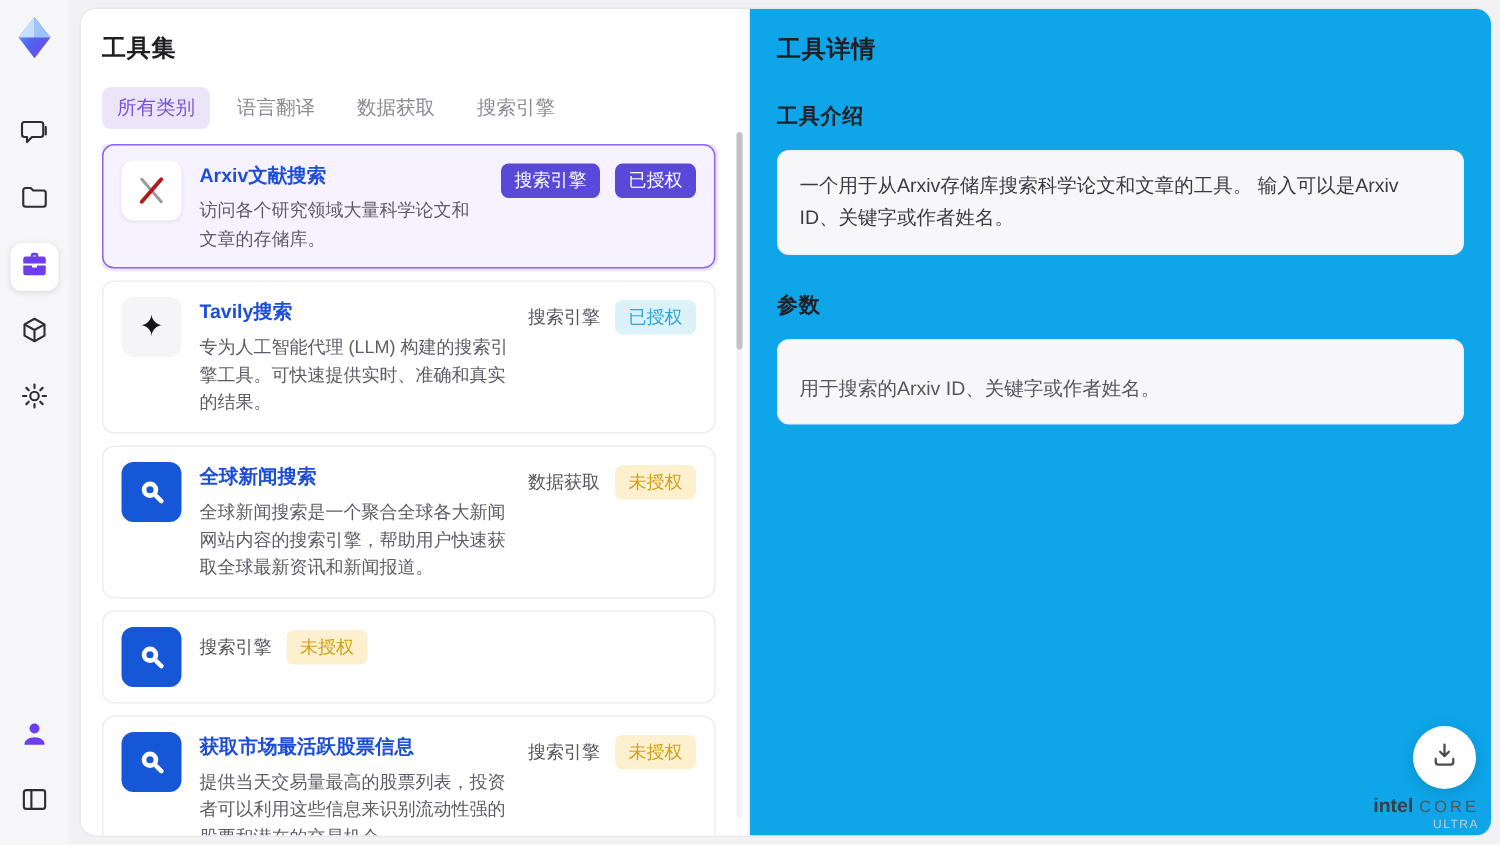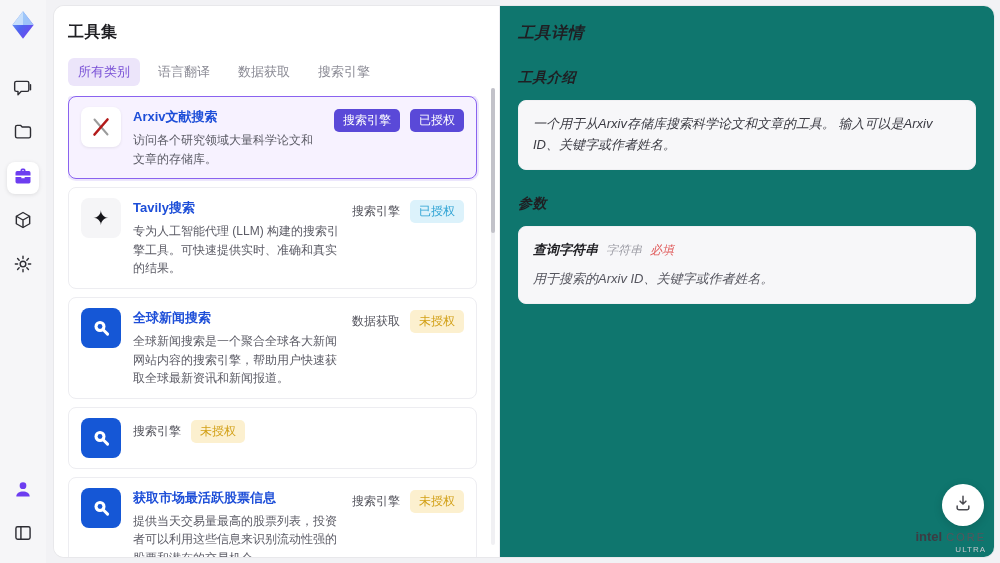--- a/index.html
+++ b/index.html
@@ -75,42 +75,42 @@
   .list-scroll-track {
     position:absolute; right:4px; top:82px; bottom:12px; width:4px;
     background:#f0f0f3; border-radius:2px;
   }
   .list-scroll-thumb {
     position:absolute; top:0; left:0; width:4px; height:145px;
     background:#c2c2c9; border-radius:2px; cursor:grab;
   }
 
   
-  .detail-panel { flex:1; background:#0f766e; padding:17px 18px; position:relative;font-style:italic; }
+  .detail-panel { flex:1; background:#0ea5e9; padding:17px 18px; position:relative; }
   .detail-title { font-size:16px; font-weight:bold; letter-spacing:.5px; }
   .section-title { font-size:14px; font-weight:bold; margin-top:25px; letter-spacing:.5px; }
   .info-box {
     margin-top:13px; background:#f7f7f9; border:1px solid #f0f0f3;
     border-radius:8px; padding:13px 14px; font-size:13px; color:#3a3a42; line-height:1.6;
   }
   .param-head { display:flex; align-items:baseline; gap:8px; }
   .param-name { font-size:13px; font-weight:bold; color:#1f1f23; }
   .param-type { font-size:12px; color:#9a9aa3; }
   .param-required { font-size:12px; color:#e05b5b; }
   .param-desc { margin-top:9px; font-size:13px; color:#55555e; }
 
   
   .download-fab {
     position:absolute; right:16px; bottom:37px; width:42px; height:42px;
     border-radius:50%; background:#fff; box-shadow:0 2px 10px rgba(0,0,0,.14);
     display:flex; align-items:center; justify-content:center; cursor:pointer;
   }
   .download-fab svg { width:20px; height:20px; }
   .intel-badge { position:absolute; right:14px; bottom:8px; text-align:right; line-height:1.1; cursor:default; }
-  .intel-row { display:flex; align-items:center; gap:4px; justify-content:flex-end; }
+  .intel-row { display:flex; align-items:flex-end; gap:4px; justify-content:flex-end; }
   .intel-word { font-size:13px; font-weight:bold; color:#3c3c43; text-transform:lowercase; }
   .core-word { font-size:11px; color:#55555c; letter-spacing:2px; text-transform:uppercase; }
   .ultra-word { font-size:8px; color:#c8c8ce; letter-spacing:1px; text-transform:uppercase; margin-top:2px; }
 </style>
 </head>
 <body>
 
 <nav class="rail">
   <div class="logo">
     <svg viewBox="0 0 24 24">
@@ -291,25 +291,20 @@
   </section>
 
   <section class="detail-panel">
     <h1 class="detail-title">工具详情</h1>
 
     <h2 class="section-title">工具介绍</h2>
     <div class="info-box">一个用于从Arxiv存储库搜索科学论文和文章的工具。 输入可以是Arxiv ID、关键字或作者姓名。</div>
 
     <h2 class="section-title">参数</h2>
     <div class="info-box">
-      <div class="param-head">
-        <span class="param-name">查询字符串</span>
-        <span class="param-type">字符串</span>
-        <span class="param-required">必填</span>
-      </div>
       <div class="param-desc">用于搜索的Arxiv ID、关键字或作者姓名。</div>
     </div>
   </section>
 </main>
 
 <div class="download-fab">
   <span>
     <svg viewBox="0 0 24 24" fill="none" stroke="#4a4a50" stroke-width="1.8" stroke-linecap="round" stroke-linejoin="round">
       <path d="M12 4v9M8.5 9.8L12 13.3l3.5-3.5"></path>
       <path d="M5 15.5v2.5a2 2 0 0 0 2 2h10a2 2 0 0 0 2-2v-2.5"></path>

